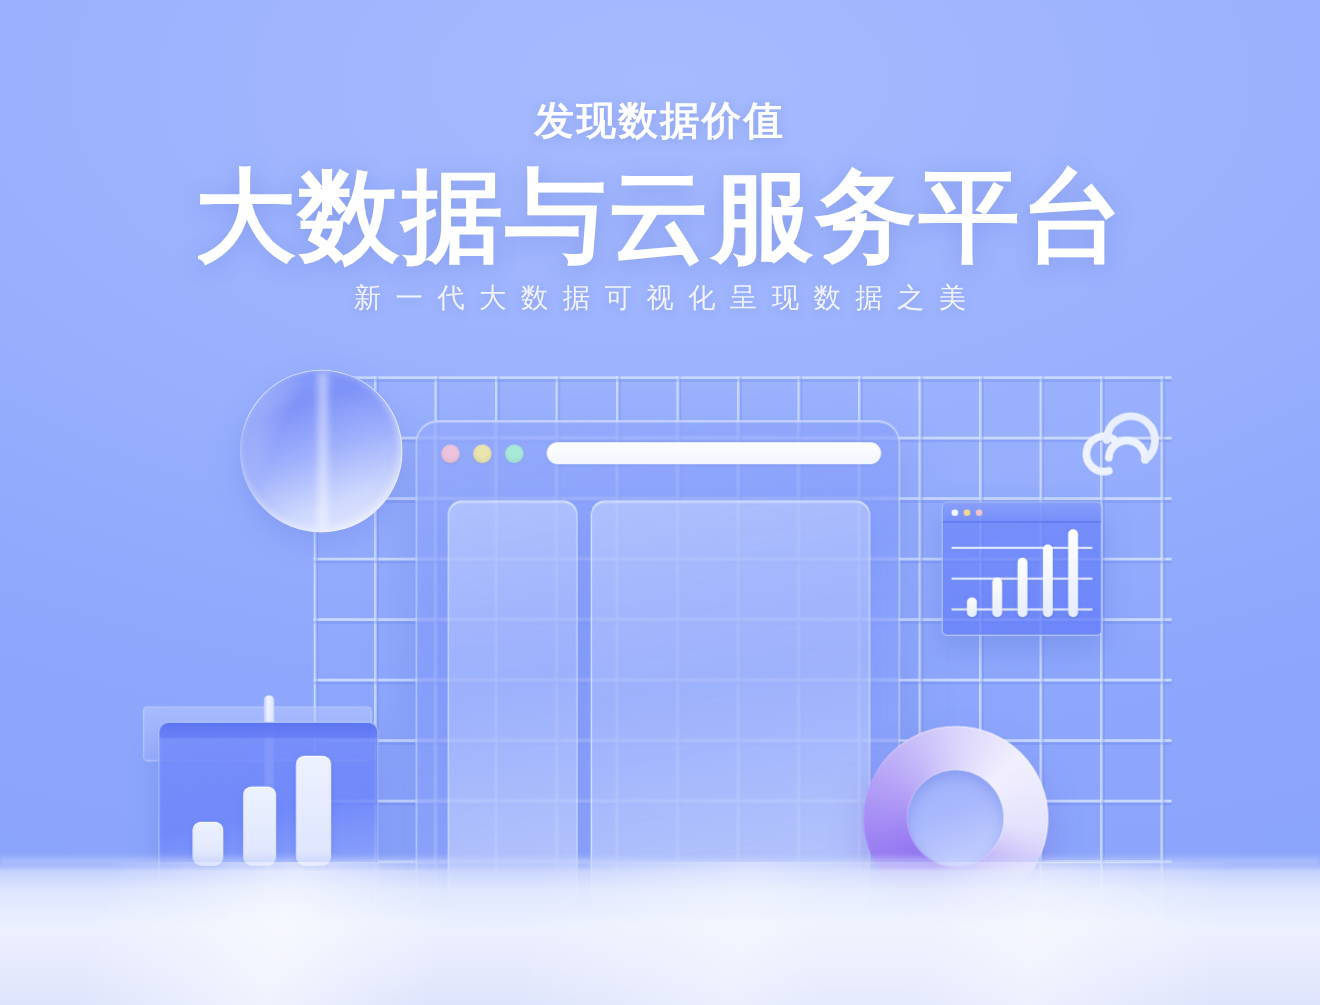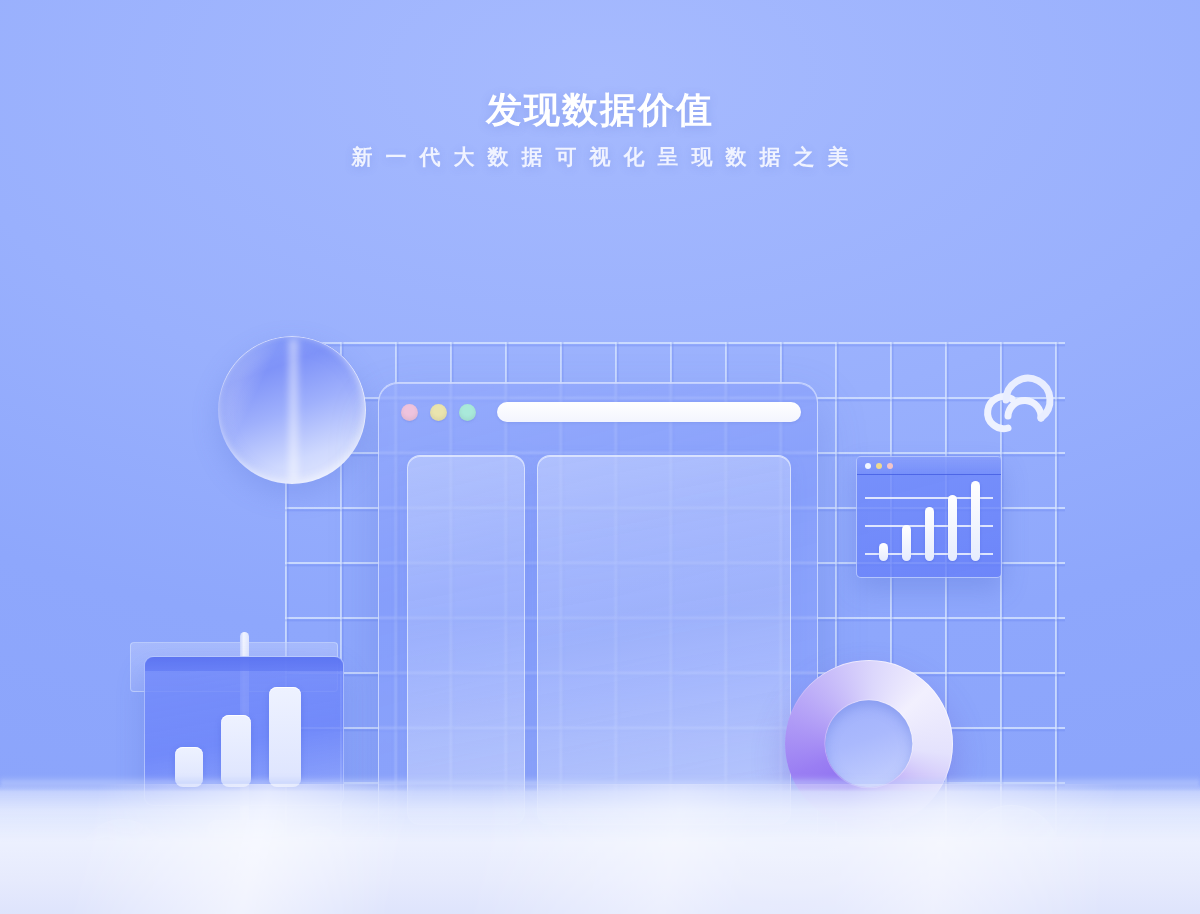--- a/index.html
+++ b/index.html
@@ -203,21 +203,21 @@
     font-size:36px;font-weight:700;color:#ffffff;letter-spacing:2px;
     text-shadow:0 2px 10px rgba(80,105,200,0.25);
   }
   #headline{
     margin-top:14px;
     font-size:92px;font-weight:700;color:#ffffff;letter-spacing:2px;line-height:1.05;
     text-shadow:0 4px 20px rgba(78,104,205,0.30);
   }
   #subline{
     margin-top:8px;
-    font-size:21px;font-weight:700;color:#f0f3ff;letter-spacing:13px;
+    font-size:25px;font-weight:400;color:#f0f3ff;letter-spacing:13px;
     text-indent:13px;
     text-shadow:0 2px 8px rgba(80,105,200,0.22);
   }
 </style>
 </head>
 <body>
 
 <div id="stage">
 
   <div class="grid" id="grid-main"></div>
@@ -278,16 +278,17 @@
   <div class="sphere" id="sphere-left"></div>
   <div class="sphere" id="sphere-right"></div>
   <div class="sphere" id="sphere-small"></div>
 
   <div class="floor"></div>
   <div class="floor-edge"></div>
   <div class="floor-sheen"></div>
 
   <div id="textblock">
     <div id="eyebrow">发现数据价值</div>
+    <div id="headline">大数据与云服务平台</div>
     <div id="subline">新一代大数据可视化呈现数据之美</div>
   </div>
 
 </div>
 
 </body></html>

